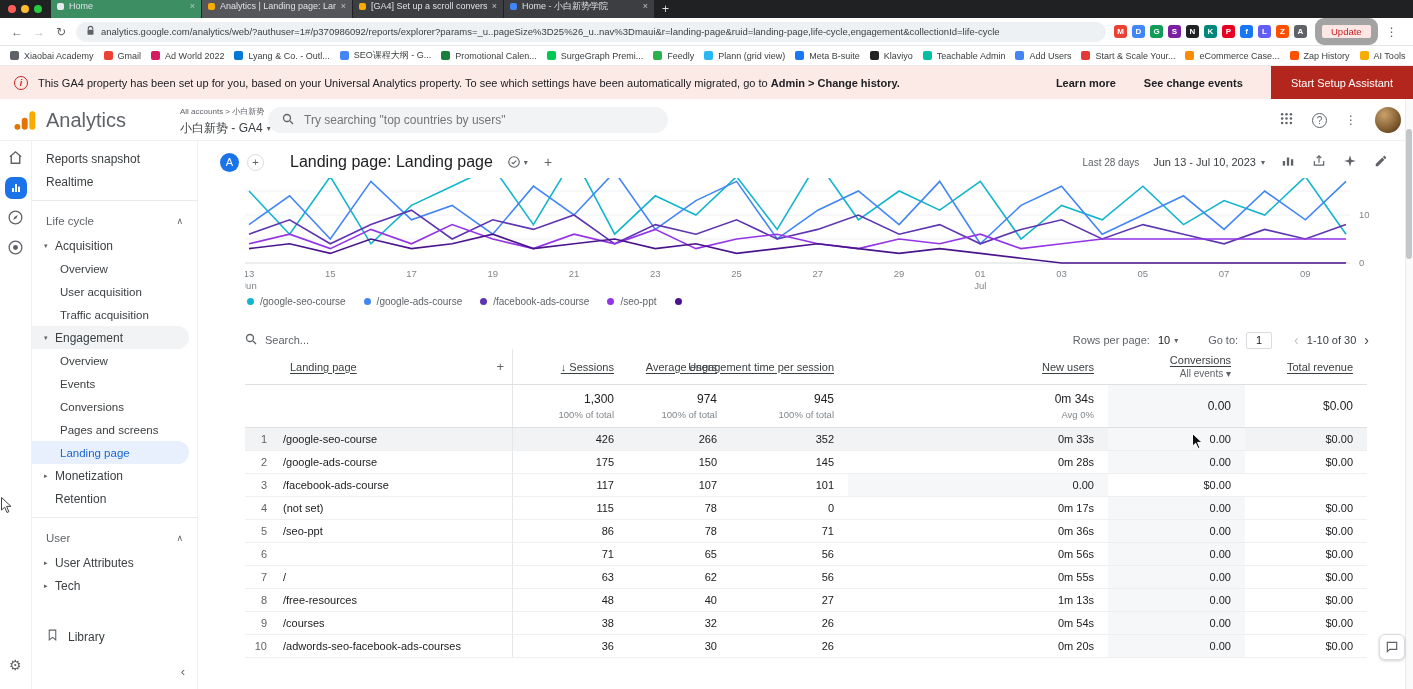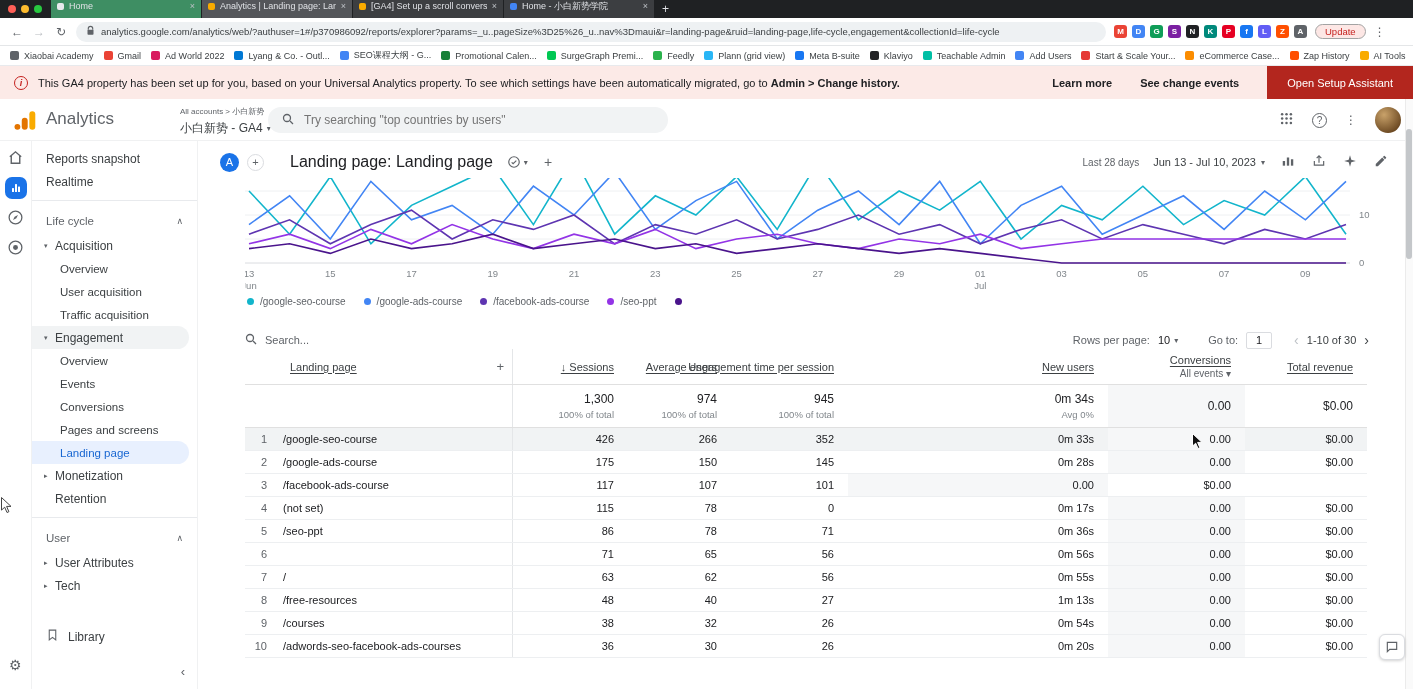--- a/index.html
+++ b/index.html
@@ -20,40 +20,40 @@
 .newtab{color:#dfe1e5;font-size:12px;margin-left:7px;align-self:center;}
 
 
 .urlbar{position:absolute;top:18px;left:0;right:0;height:28px;background:#fff;border-bottom:1px solid #e4e6e8;display:flex;align-items:center;padding:0 10px;gap:8px;}
 .navic{color:#5f6368;font-size:12px;width:14px;text-align:center;}
 .navic.dim{color:#b8bcc0;}
 .omnibox{width:1030px;height:20px;background:#eef1f3;border-radius:10px;display:flex;align-items:center;gap:6px;padding:0 10px;font-size:9.5px;color:#3c4043;overflow:hidden;white-space:nowrap;flex:none;}
 .urltext{overflow:hidden;}
 .extrow{display:flex;gap:5px;align-items:center;}
 .extic{width:13px;height:13px;border-radius:3px;color:#fff;font-size:8px;line-height:13px;text-align:center;flex:none;font-weight:bold;}
-.update{border:1px solid #a3a3a3;background:#fde7e5;color:#c5221f;font-size:9.5px;border-radius:9px;padding:1px 9px;white-space:nowrap;}
+.update{border:7px solid #a3a3a3;background:#fde7e5;color:#c5221f;font-size:9.5px;border-radius:9px;padding:1px 9px;white-space:nowrap;}
 .kebab{color:#5f6368;font-size:12px;}
 
 
 .bmbar{position:absolute;top:46px;left:0;right:0;height:20px;background:#fff;border-bottom:1px solid #e8eaed;display:flex;align-items:center;gap:10px;padding:0 10px;overflow:hidden;}
 .bm{display:flex;align-items:center;gap:5px;font-size:9px;color:#3c4043;white-space:nowrap;}
 .bmdot{width:9px;height:9px;border-radius:2px;flex:none;}
 
 
 .banner{position:absolute;top:66px;left:0;right:0;height:33px;background:#fceae7;display:flex;align-items:center;padding-left:14px;font-size:11px;color:#202124;}
 .infoic{width:14px;height:14px;border:1.5px solid #c5221f;color:#c5221f;border-radius:50%;font-size:9px;font-weight:bold;font-style:italic;display:flex;align-items:center;justify-content:center;margin-right:10px;flex:none;}
 .bantext{white-space:nowrap;overflow:hidden;}
 .banlink{font-weight:bold;margin-left:28px;white-space:nowrap;}
 .banlink.first{margin-left:auto;}
 .setupbtn{margin-left:28px;height:33px;border:none;background:#b3261e;color:#fff;font-size:11px;padding:0 20px;font-family:inherit;white-space:nowrap;}
 
 
 .gheader{position:absolute;top:99px;left:0;right:0;height:42px;background:#fff;border-bottom:1px solid #f0f1f2;}
 .glogo{position:absolute;left:12px;top:8px;}
-.gprod{position:absolute;left:46px;top:10px;font-size:17px;color:#5f6368;}
+.gprod{position:absolute;left:46px;top:10px;font-size:20px;color:#5f6368;}
 .acct{position:absolute;left:180px;top:7px;width:86px;}
 .crumb{font-size:8px;color:#5f6368;white-space:nowrap;overflow:hidden;}
 .acctname{font-size:12px;color:#3c4043;white-space:nowrap;display:flex;gap:4px;align-items:center;margin-top:3px;}
 .chev{font-size:8px;color:#5f6368;}
 .gsearch{position:absolute;left:268px;top:8px;width:400px;height:26px;background:#f1f3f4;border-radius:13px;display:flex;align-items:center;gap:10px;padding:0 14px;}
 .gsearch input{border:none;background:transparent;outline:none;font-size:12px;color:#5f6368;width:100%;font-family:inherit;}
 .hdricons{position:absolute;right:12px;top:0;height:42px;display:flex;align-items:center;gap:18px;}
 .helpc{width:15px;height:15px;border:1.5px solid #5f6368;border-radius:50%;color:#5f6368;font-size:10px;display:flex;align-items:center;justify-content:center;}
 .avatar{width:26px;height:26px;border-radius:50%;background:radial-gradient(circle at 35% 30%,#c9a26a,#6d4a23 75%);}
 
@@ -267,21 +267,21 @@
         <span class="bmdot" style="background: rgb(249, 171, 0);"></span>
         <span class="bmlab">AI Tools</span>
       </span>
     </div>
 
   <div class="banner">
     <span class="infoic">i</span>
     <span class="bantext"><span>This GA4 property has been set up for you, based on your Universal Analytics property. To see which settings have been automatically migrated, go to </span><b>Admin &gt; Change history.</b></span>
     <span class="banlink first">Learn more</span>
     <span class="banlink">See change events</span>
-    <button class="setupbtn">Open Setup Assistant</button>
+    <button class="setupbtn">Start Setup Assistant</button>
   </div>
 
   <div class="gheader">
     <span class="glogo"><svg width="26" height="26" viewBox="0 0 24 24">
           <rect x="16" y="4" width="5.5" height="17" rx="2.7" fill="#f9ab00"></rect>
           <rect x="9" y="10" width="5.5" height="11" rx="2.7" fill="#e37400"></rect>
           <circle cx="5" cy="18.3" r="2.7" fill="#e37400"></circle>
         </svg></span>
     <span class="gprod">Analytics</span>
     <div class="acct">

